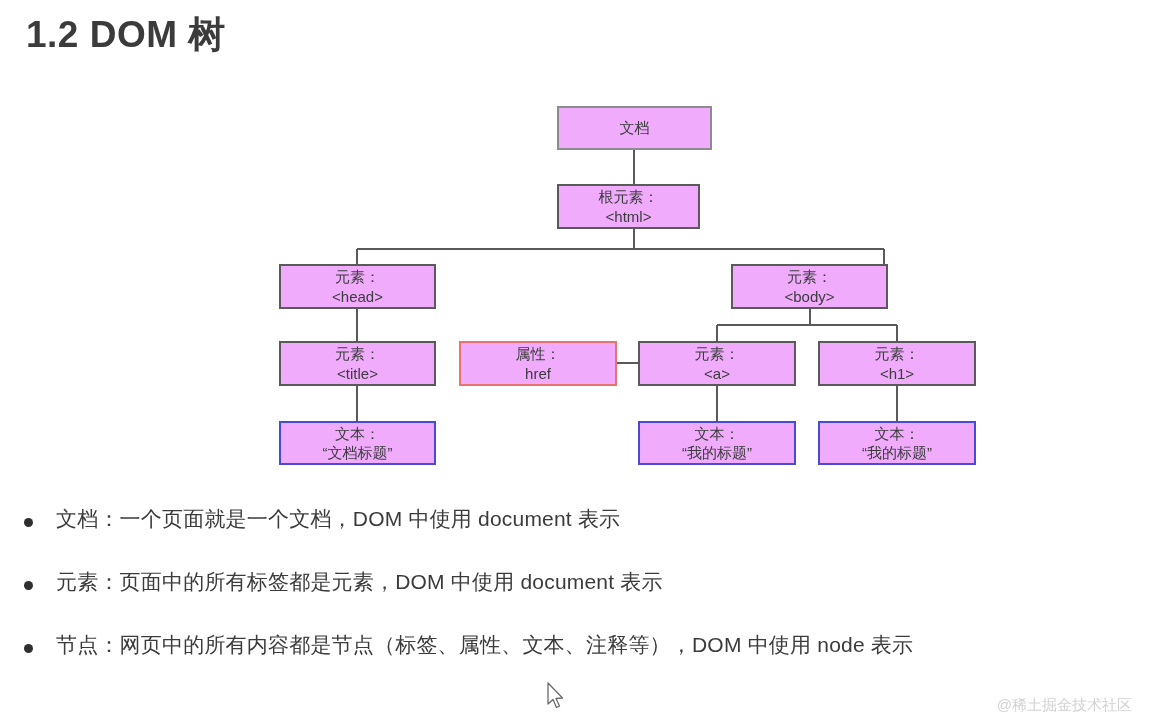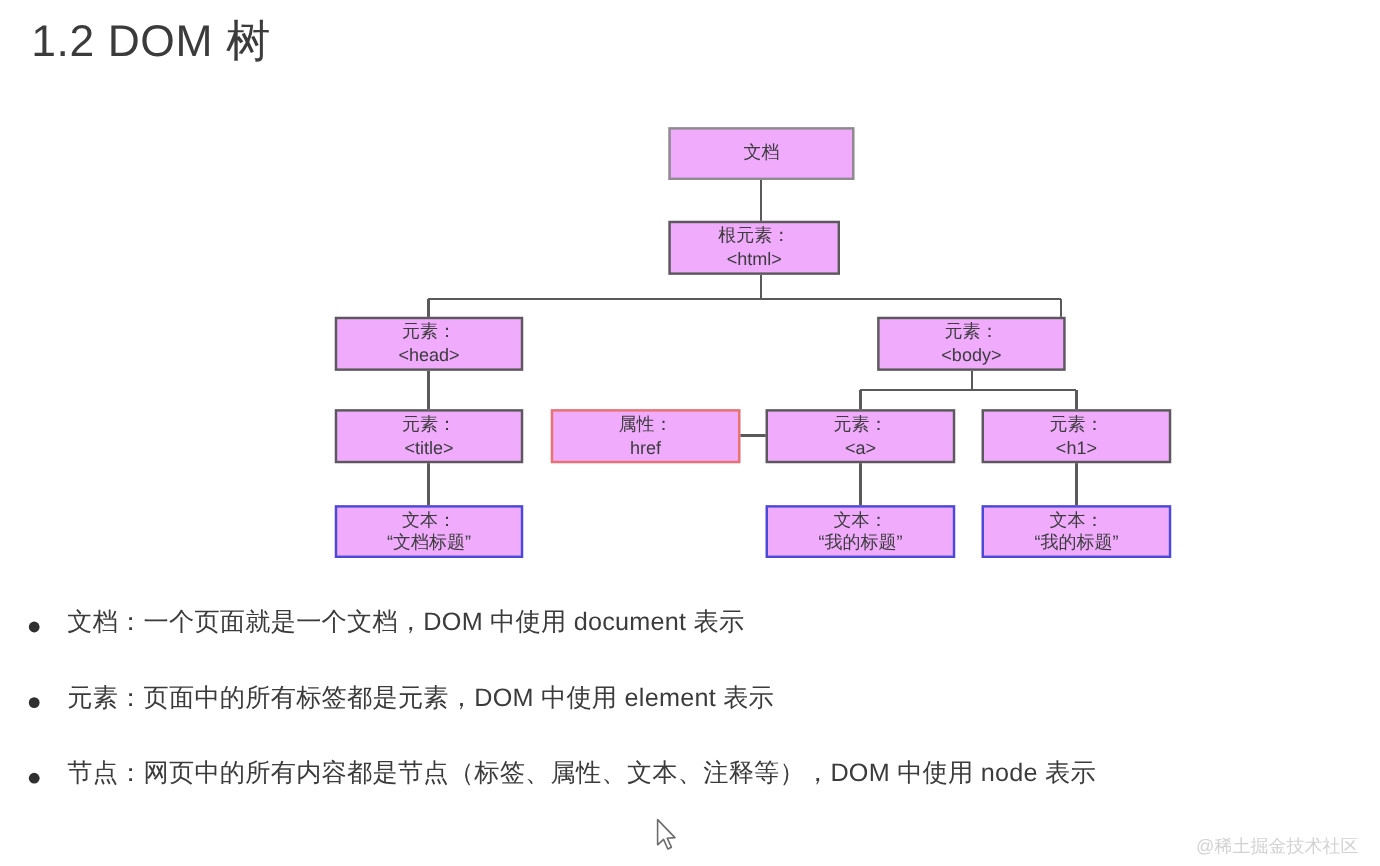--- a/index.html
+++ b/index.html
@@ -15,21 +15,21 @@
     position: relative;
     overflow: hidden;
   }
 
   
   #page-title {
     position: absolute;
     left: 26px;
     top: 10px;
     font-size: 37px;
-    font-weight: normal;
+    font-weight: bold;
     letter-spacing: 0.5px;
     color: #3b3b3b;
     white-space: nowrap;
   }
 
   
   #diagram {
     position: absolute;
     left: 0;
     top: 0;
@@ -200,21 +200,21 @@
   </div>
 </div>
 
 <div id="bullets">
   <div class="bullet-row">
     <span class="bullet-dot"></span>
     <span class="bullet-text">文档：一个页面就是一个文档，DOM 中使用 document 表示</span>
   </div>
   <div class="bullet-row">
     <span class="bullet-dot"></span>
-    <span class="bullet-text">元素：页面中的所有标签都是元素，DOM 中使用 element 表示</span>
+    <span class="bullet-text">元素：页面中的所有标签都是元素，DOM 中使用 document 表示</span>
   </div>
   <div class="bullet-row">
     <span class="bullet-dot"></span>
     <span class="bullet-text">节点：网页中的所有内容都是节点（标签、属性、文本、注释等），DOM 中使用 node 表示</span>
   </div>
 </div>
 
 <div id="watermark">@稀土掘金技术社区</div>
 
 <svg id="cursor" viewBox="0 0 20 30">

